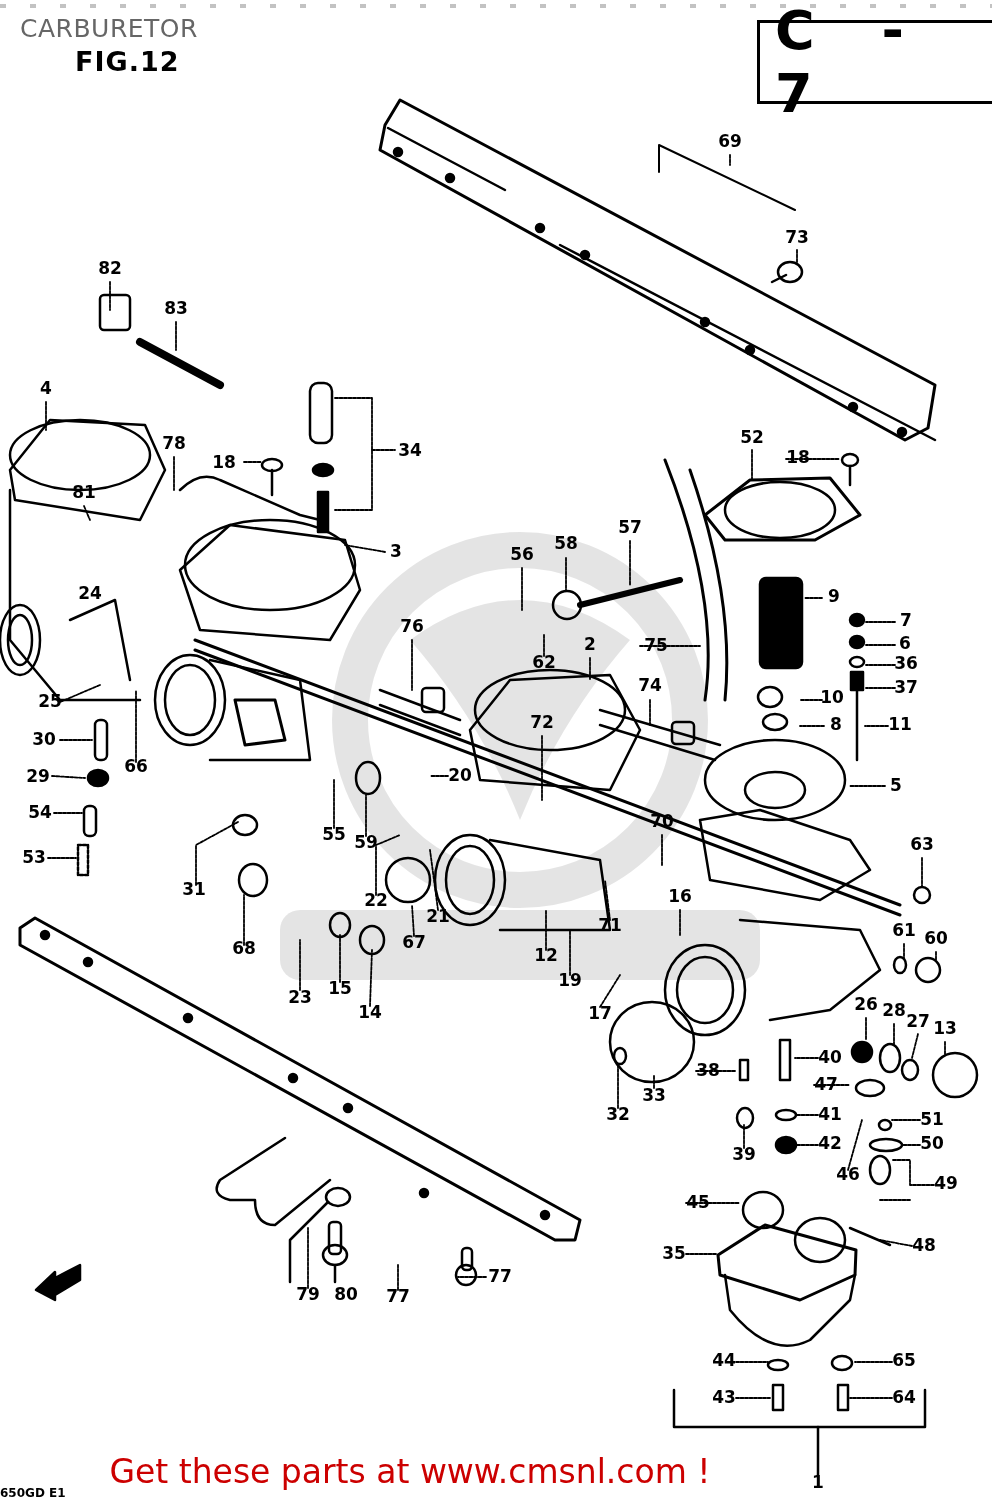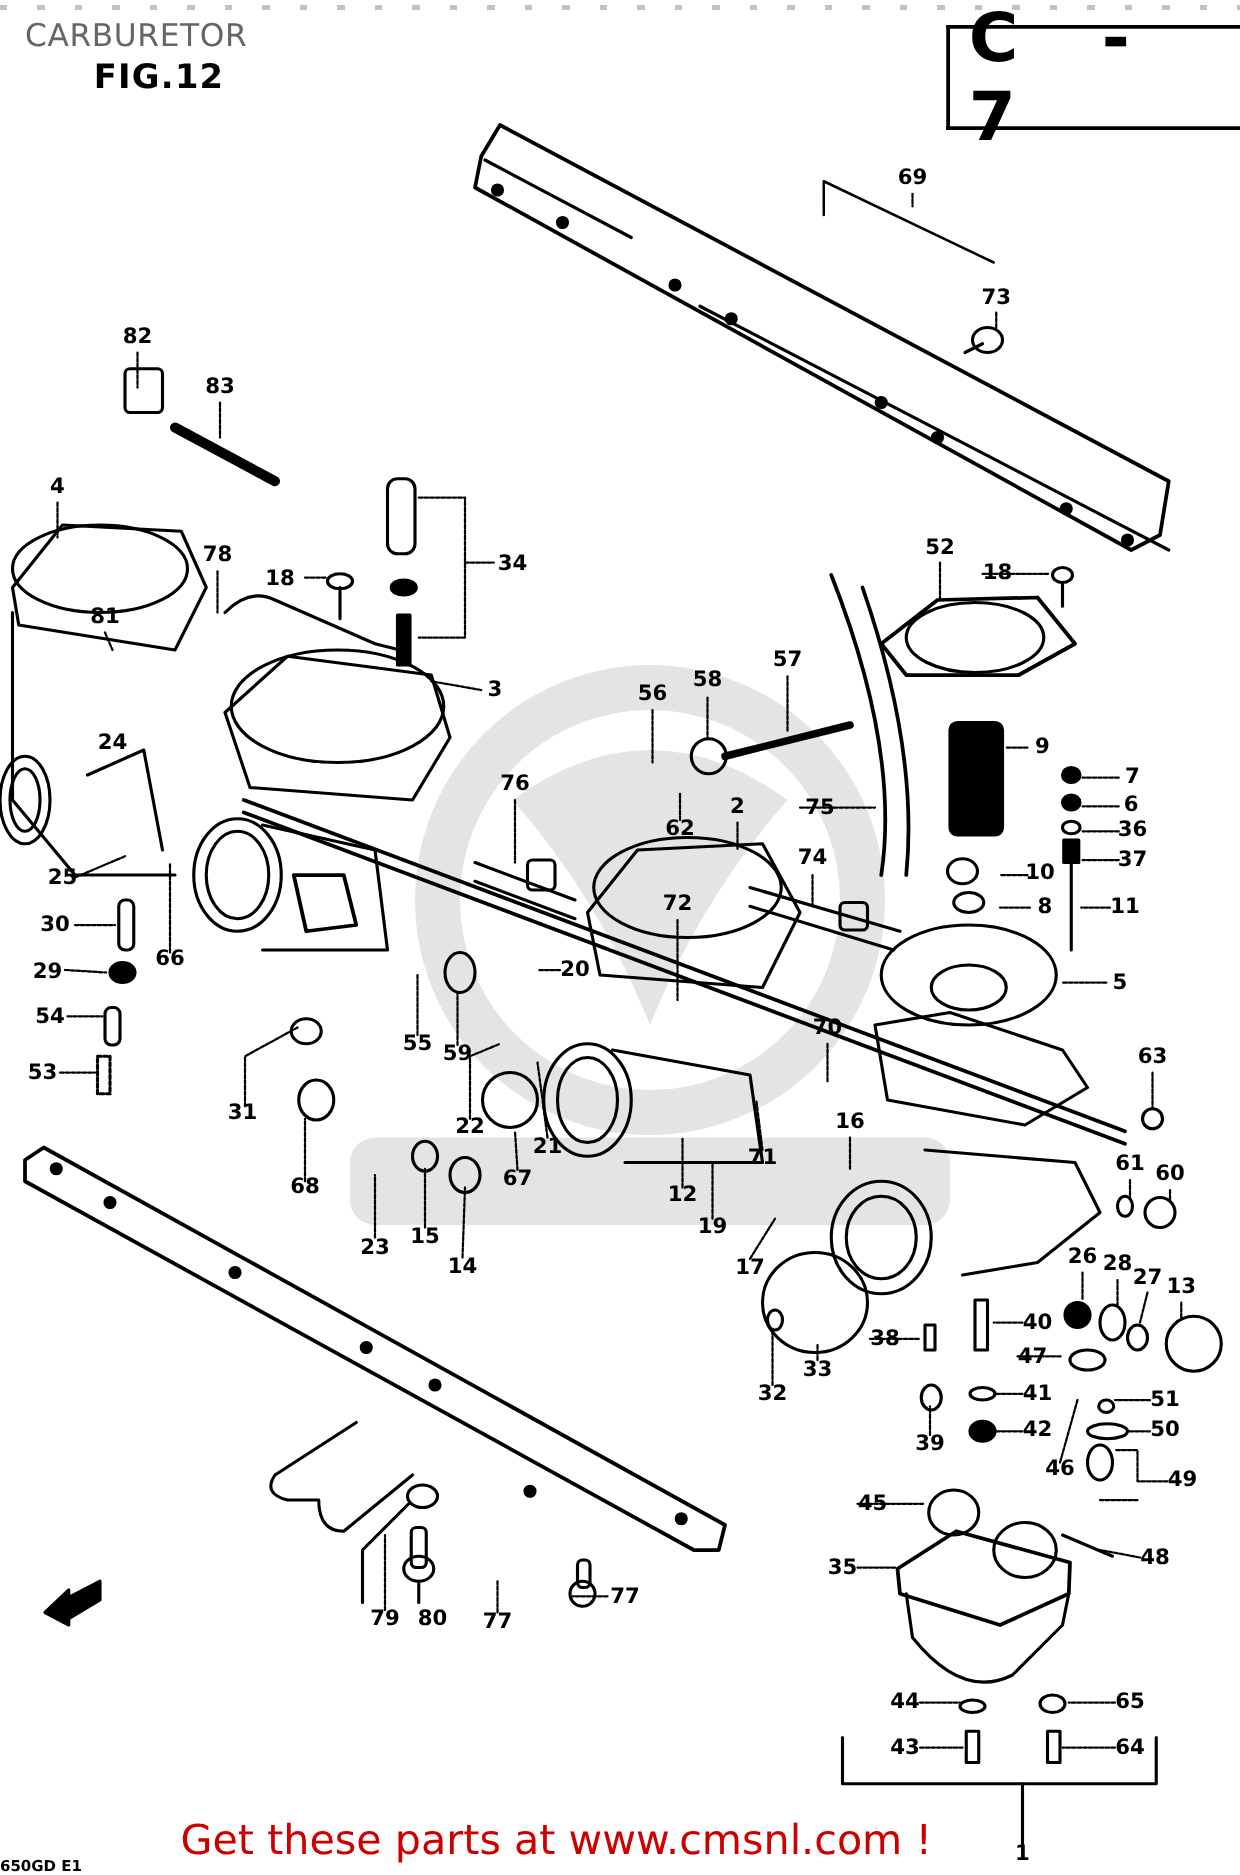--- a/index.html
+++ b/index.html
@@ -5,21 +5,21 @@
   html, body { margin: 0; padding: 0; background: #ffffff; }
   body { width: 992px; height: 1500px; position: relative; overflow: hidden; font-family: "Liberation Sans", sans-serif; }
   .dots { position: absolute; left: 0; top: 4px; width: 992px; height: 4px;
     background-image: repeating-linear-gradient(90deg, #9a9a9a 0 6px, transparent 6px 30px); opacity: .6; }
   .page-title { position: absolute; left: 20px; top: 14px; font-size: 25px; color: #666666; letter-spacing: .5px; font-family: "DejaVu Sans", sans-serif; }
   .fig-label { position: absolute; left: 53px; top: 46px; font-size: 27px; font-weight: bold; color: #000; font-family: "DejaVu Sans", sans-serif; letter-spacing: 1px; margin-left: 22px; }
   .code-box { position: absolute; left: 757px; top: 20px; width: 250px; height: 84px; border: 3px solid #000; border-right: none; box-sizing: border-box; display:flex; align-items:center; padding-left: 15px; }
   .code-box span { font-size: 54px; font-weight: bold; font-family: "DejaVu Sans", sans-serif; letter-spacing: 24px; color:#000; }
   svg.diagram { position: absolute; left: 0; top: 0; }
   .callout { font-family: "DejaVu Sans", sans-serif; font-weight: bold; font-size: 17px; fill: #000; }
-  .footer { position: absolute; left: 0; width: 820px; top: 1452px; text-align: center; color: #cc0000; font-size: 33px; font-family: "DejaVu Sans", sans-serif; margin-left: 35px; }
+  .footer { position: absolute; left: 0; width: 820px; top: 1452px; text-align: center; color: #cc0000; font-size: 33px; font-family: "DejaVu Sans", sans-serif; }
   .corner-code { position: absolute; left: 0; top: 1486px; font-size: 12px; font-weight: bold; font-family: "DejaVu Sans", sans-serif; }
   .watermark { position: absolute; left: 260px; top: 520px; width: 520px; height: 480px; opacity: .10; pointer-events: none; }
 </style>
 </head>
 <body>
 
 <div class="dots"></div>
 
 <div class="page-title">CARBURETOR</div>
 <div class="fig-label">FIG.12</div>

